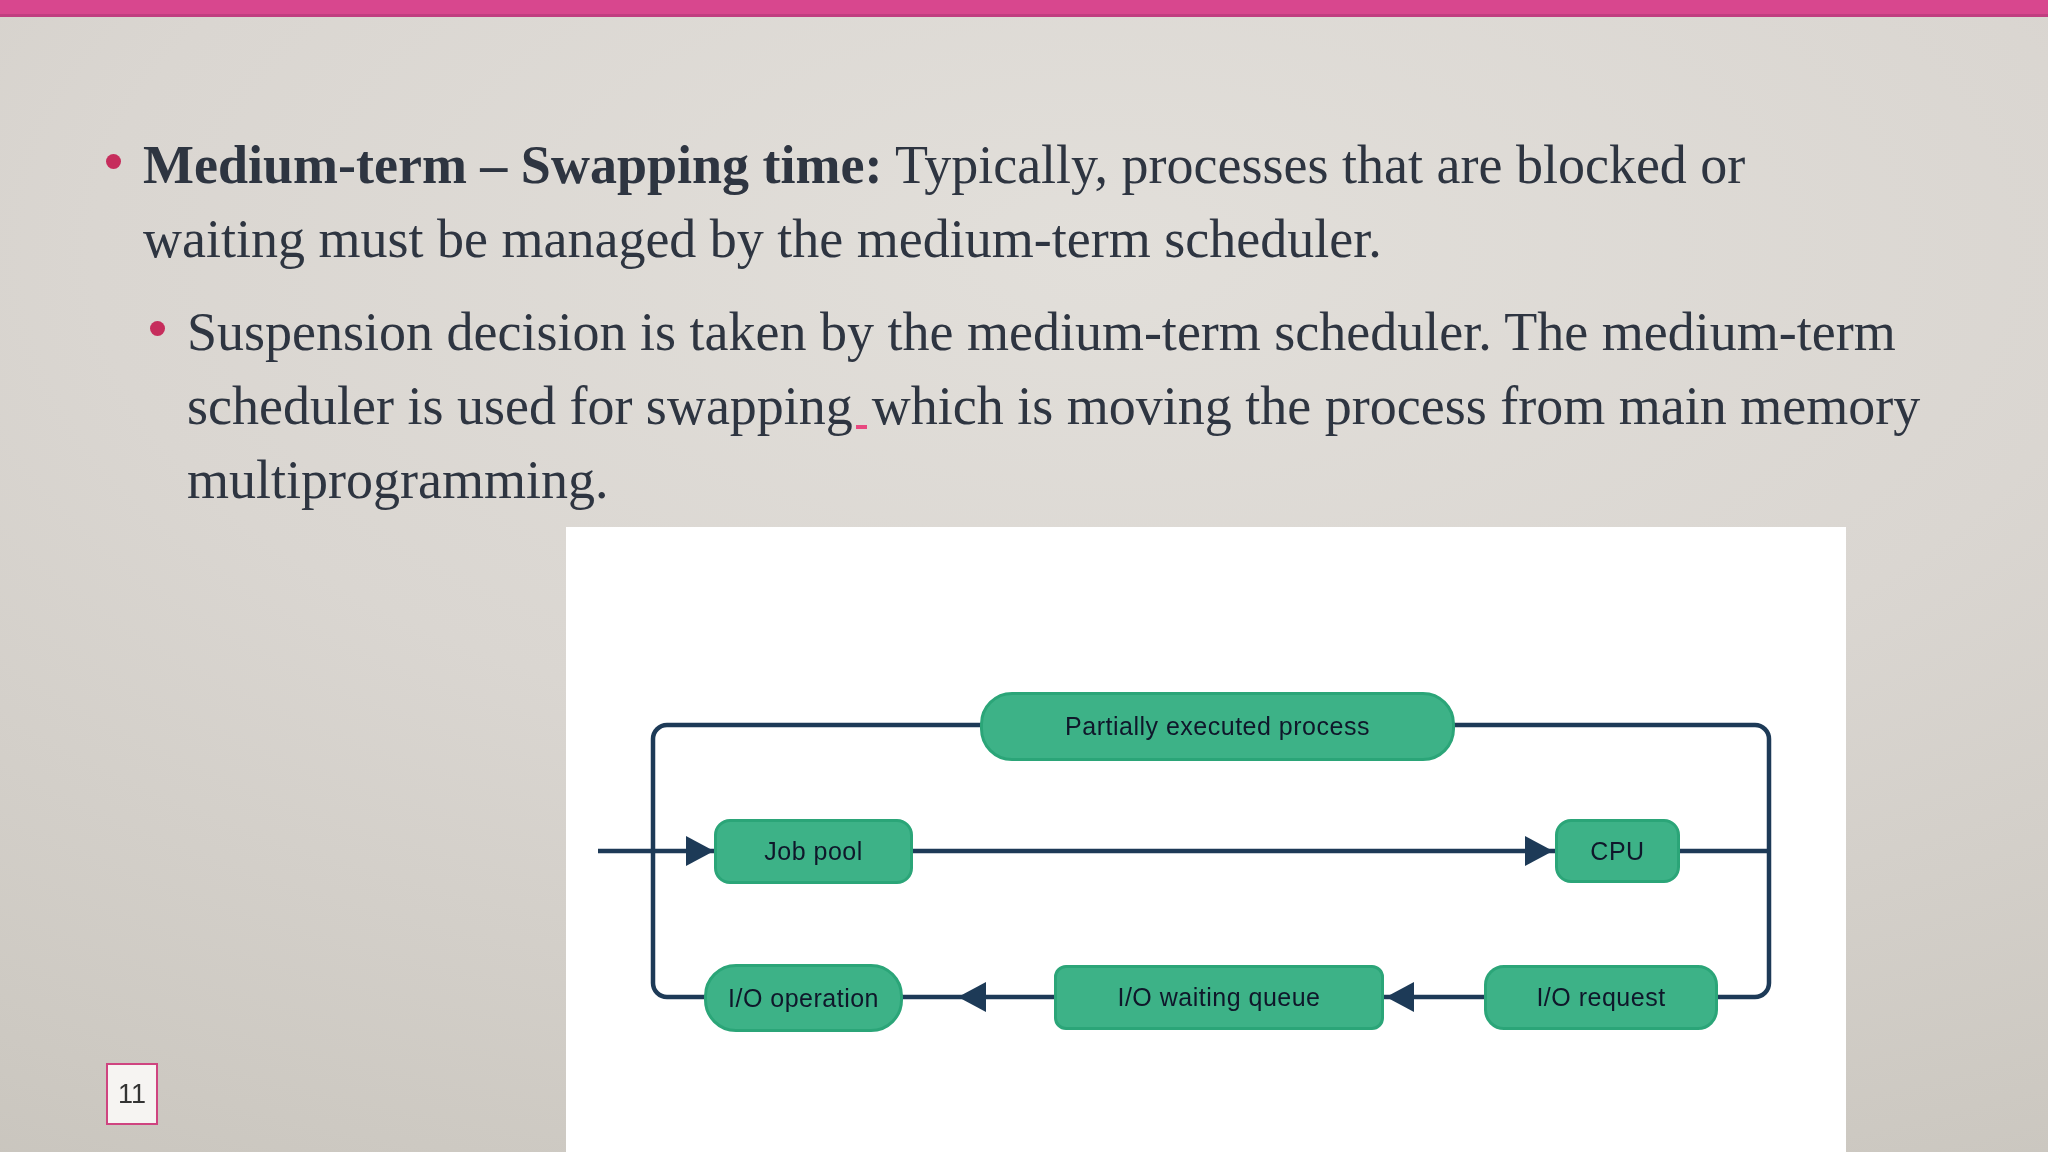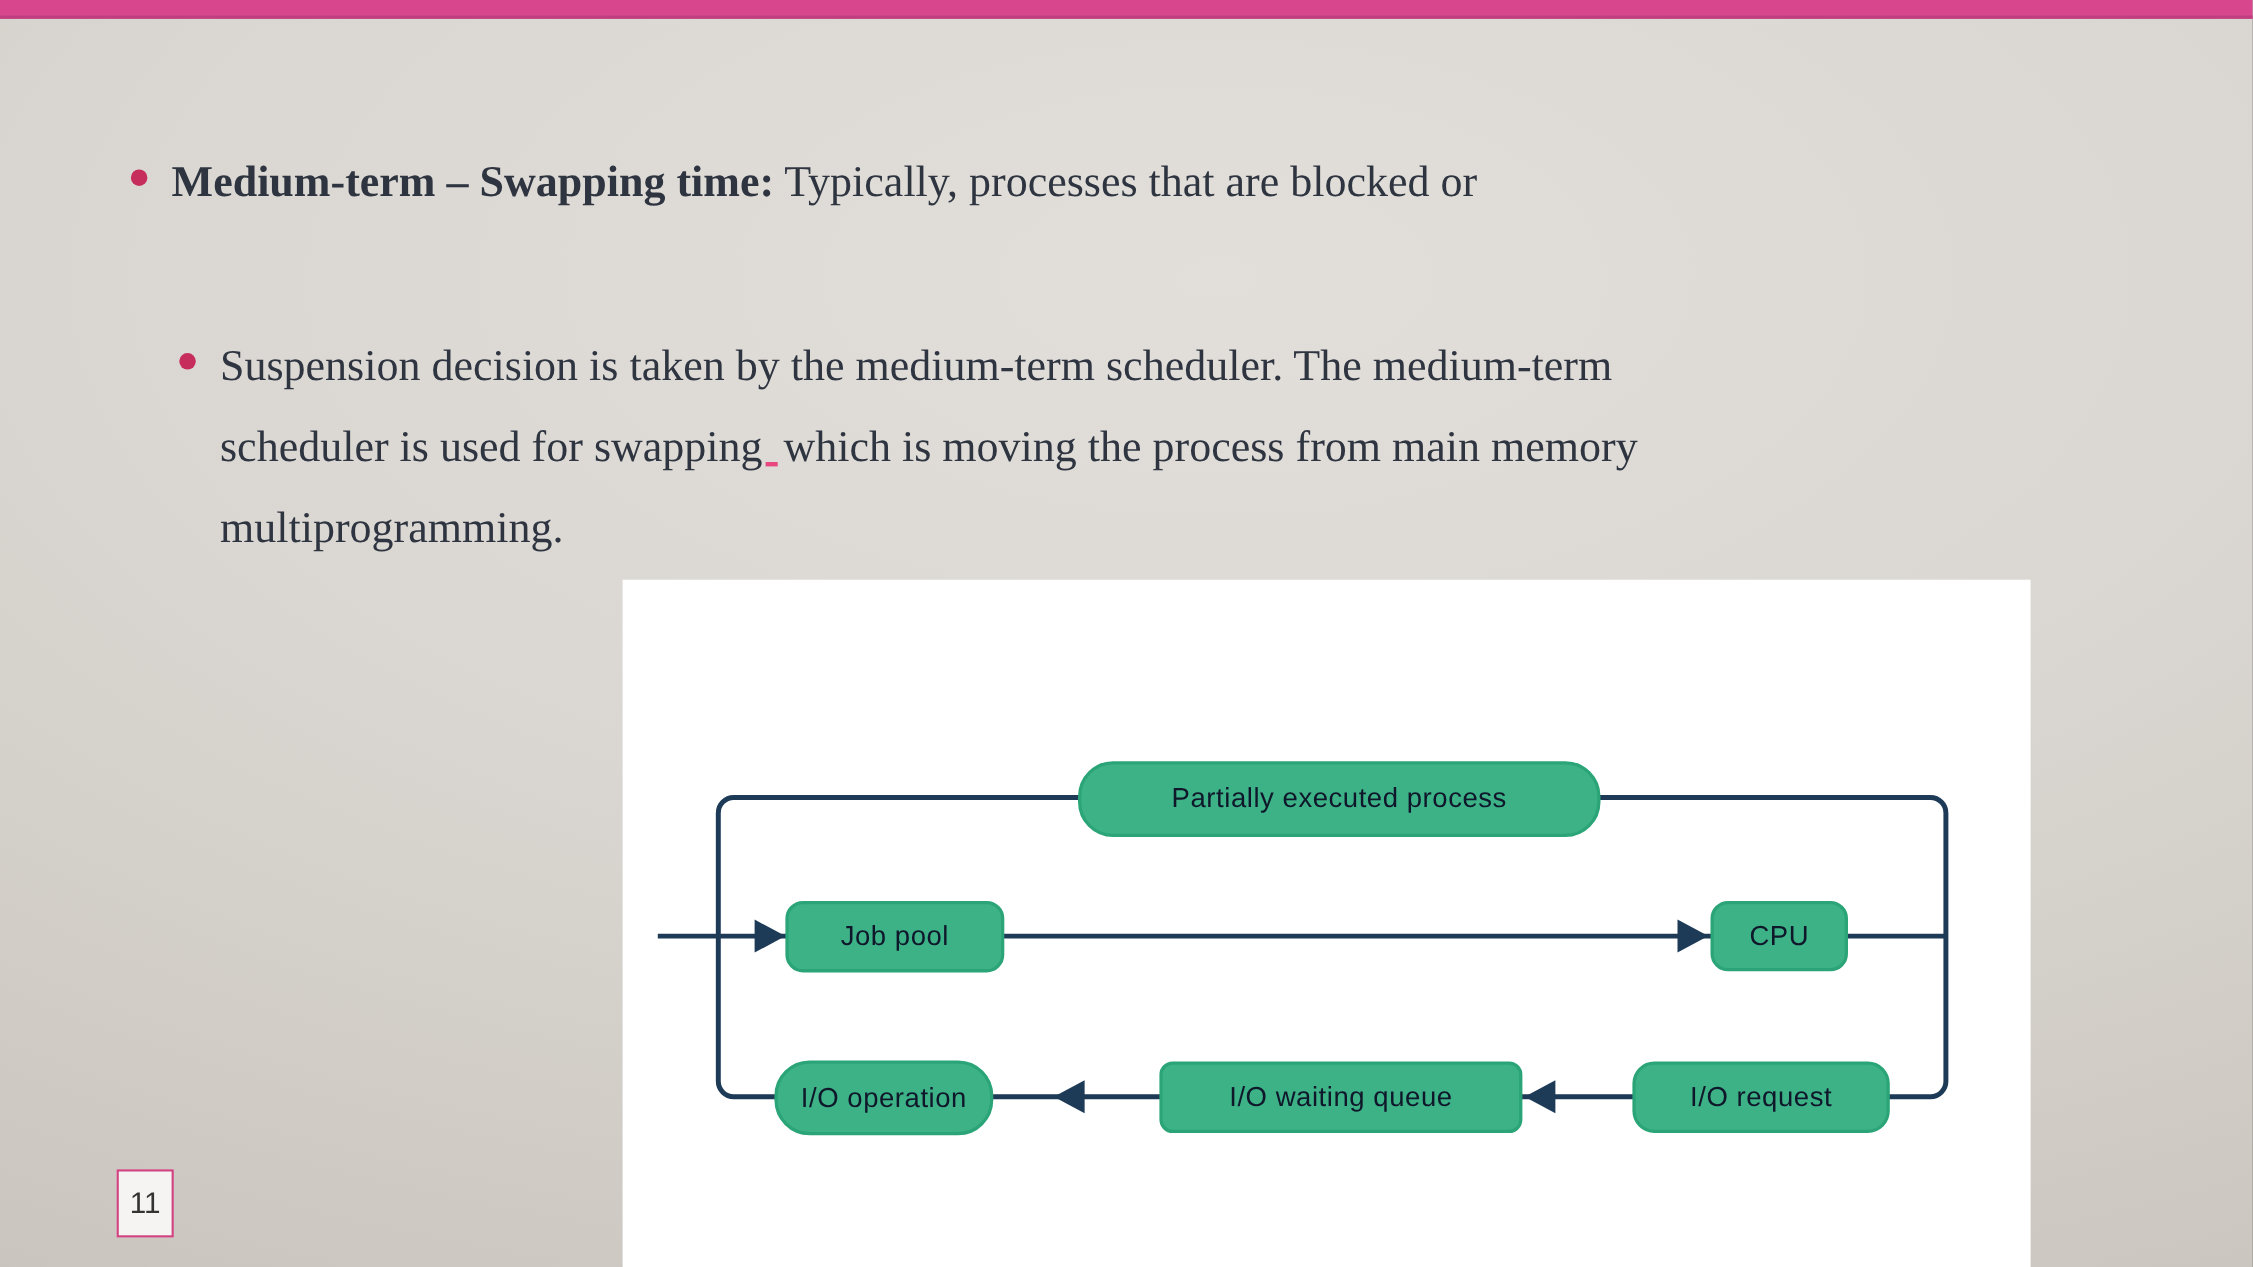--- a/index.html
+++ b/index.html
@@ -5,21 +5,21 @@
   html,body{margin:0;padding:0;background:#777;}
   .slide{
     position:relative;width:2048px;height:1152px;overflow:hidden;
     background: radial-gradient(ellipse 130% 115% at 54% 22%, #e2dfda 0%, #dad6d1 38%, #cdc9c2 72%, #c1bdb5 100%);
     font-family:"Liberation Serif", serif;
   }
   .accent-bar{
     position:absolute;left:0;top:0;width:100%;height:17px;
     background:#d8478e;box-shadow: inset 0 -3px 0 #c03e80;
   }
-  .para{position:absolute;left:156px;font-size:40px;line-height:74px;color:#2e3541;}
+  .para{position:absolute;left:143px;font-size:54px;line-height:74px;color:#2e3541;}
   .para.p1{top:128px;}
   .para.p2{top:295px;margin-left:44px;}
   .line{white-space:nowrap;}
   .seg-bold{font-weight:bold;}
   .dot{
     position:absolute;left:-37px;top:26px;width:15px;height:15px;
     border-radius:50%;background:#c62d5c;
   }
   .spell-mark{
     display:inline-block;position:relative;top:5px;width:11px;height:9px;
@@ -53,20 +53,21 @@
 </head>
 <body>
 
 <div class="slide">
 
   <div class="accent-bar"></div>
 
   <div class="para p1">
     <span class="dot"></span>
     <div class="line"><span class="seg-bold">Medium-term – Swapping time:</span><span> Typically, processes that are blocked or</span></div>
+    <div class="line"><span>waiting must be managed by the medium-term scheduler.</span></div>
   </div>
 
   <div class="para p2">
     <span class="dot"></span>
     <div class="line"><span>Suspension decision is taken by the medium-term scheduler. The medium-term</span></div>
     <div class="line"><span>scheduler is used for swapping</span><span class="spell-mark"></span><span>which is moving the process from main memory</span></div>
     <div class="line"><span>multiprogramming.</span></div>
   </div>
 
   <div class="panel">

